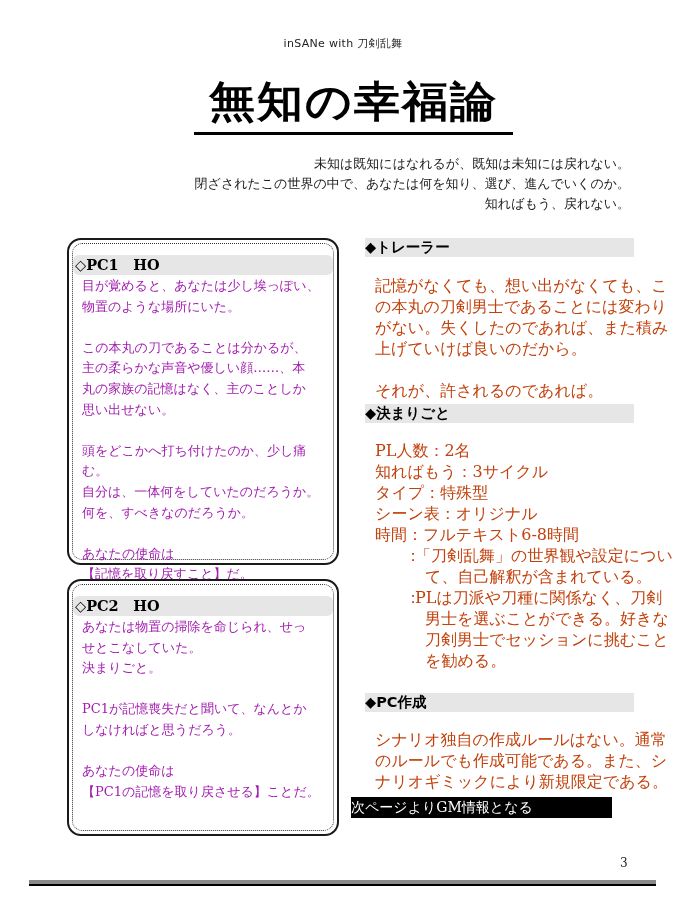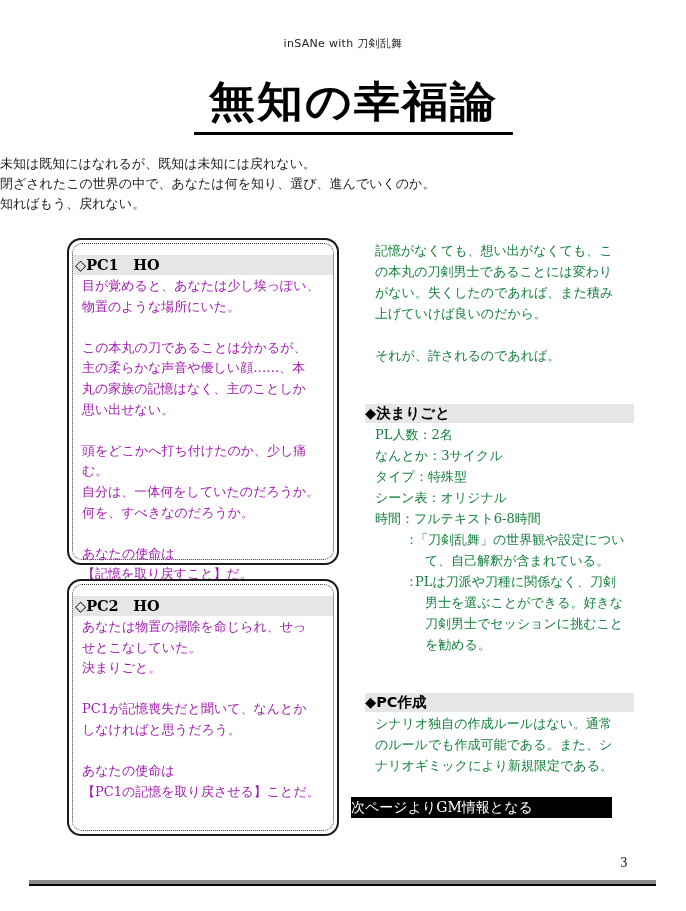--- a/index.html
+++ b/index.html
@@ -47,21 +47,21 @@
       left: 194px;
       width: 319px;
       height: 3px;
       background: #000;
     }
     .tagline {
       position: absolute;
       top: 154px;
       left: 0;
       width: 630px;
-      text-align: left;
+      text-align: right;
       font-size: 13px;
       line-height: 20px;
       color: #1a1a1a;
     }
     .tagline div { white-space: nowrap; }
 
     
     .ho-box {
       position: absolute;
       left: 67px;
@@ -81,20 +81,21 @@
     }
     .ho-heading {
       background: #e6e6e6;
       font-weight: bold;
       font-size: 14.5px;
       line-height: 20px;
       height: 20px;
       padding-left: 2px;
       color: #000;
       white-space: nowrap;
+      border-radius: 6px;
     }
     .ho-body {
       padding: 1px 8px 0 9px;
       font-size: 13px;
       line-height: 20.6px;
       color: #a21caf;
     }
     .ho-body .line { white-space: nowrap; min-height: 20.6px; }
 
     
@@ -108,23 +109,24 @@
       font-family: "DejaVu Sans", "Liberation Sans", sans-serif;
       font-weight: bold;
       font-size: 14.5px;
       line-height: 19px;
       height: 19px;
       color: #000;
       white-space: nowrap;
     }
     .section-body {
       padding-left: 10px;
-      font-size: 13px;
+      font-size: 16px;
       line-height: 21px;
-      color: #15803d;
+      color: #c2410c;
+      margin-top: 16px;
     }
     .section-body .line { white-space: nowrap; min-height: 21px; }
     .rule-row { white-space: nowrap; }
     .rule-sub { padding-left: 40px; position: relative; }
     .rule-sub .sub-colon {
       position: absolute;
       left: 30px;
     }
     .rule-sub .cont { padding-left: 10px; }
 
@@ -207,35 +209,36 @@
       <div class="line">PC1が記憶喪失だと聞いて、なんとか</div>
       <div class="line">しなければと思うだろう。</div>
       <div class="line"></div>
       <div class="line">あなたの使命は</div>
       <div class="line">【PC1の記憶を取り戻させる】ことだ。</div>
     </div>
   </div>
 </div>
 
 <div class="section" style="top:238px;">
+  <div class="section-heading">◆トレーラー</div>
   <div class="section-body" style="padding-top:2px;">
     <div class="line">記憶がなくても、想い出がなくても、こ</div>
     <div class="line">の本丸の刀剣男士であることには変わり</div>
     <div class="line">がない。失くしたのであれば、また積み</div>
     <div class="line">上げていけば良いのだから。</div>
     <div class="line"></div>
     <div class="line">それが、許されるのであれば。</div>
   </div>
 </div>
 
 <div class="section" style="top:404px;">
   <div class="section-heading">◆決まりごと</div>
   <div class="section-body" style="padding-top:1px;">
     <div class="line rule-row"><span>PL人数</span><span>：</span><span>2名</span></div>
-    <div class="line rule-row"><span>なんとか</span><span>：</span><span>3サイクル</span></div>
+    <div class="line rule-row"><span>知ればもう</span><span>：</span><span>3サイクル</span></div>
     <div class="line rule-row"><span>タイプ</span><span>：</span><span>特殊型</span></div>
     <div class="line rule-row"><span>シーン表</span><span>：</span><span>オリジナル</span></div>
     <div class="line rule-row"><span>時間</span><span>：</span><span>フルテキスト6-8時間</span></div>
     <div class="rule-sub">
       <span class="sub-colon">：</span>
       <div class="line">「刀剣乱舞」の世界観や設定につい</div>
       <div class="line cont">て、自己解釈が含まれている。</div>
     </div>
     <div class="rule-sub">
       <span class="sub-colon">：</span>

